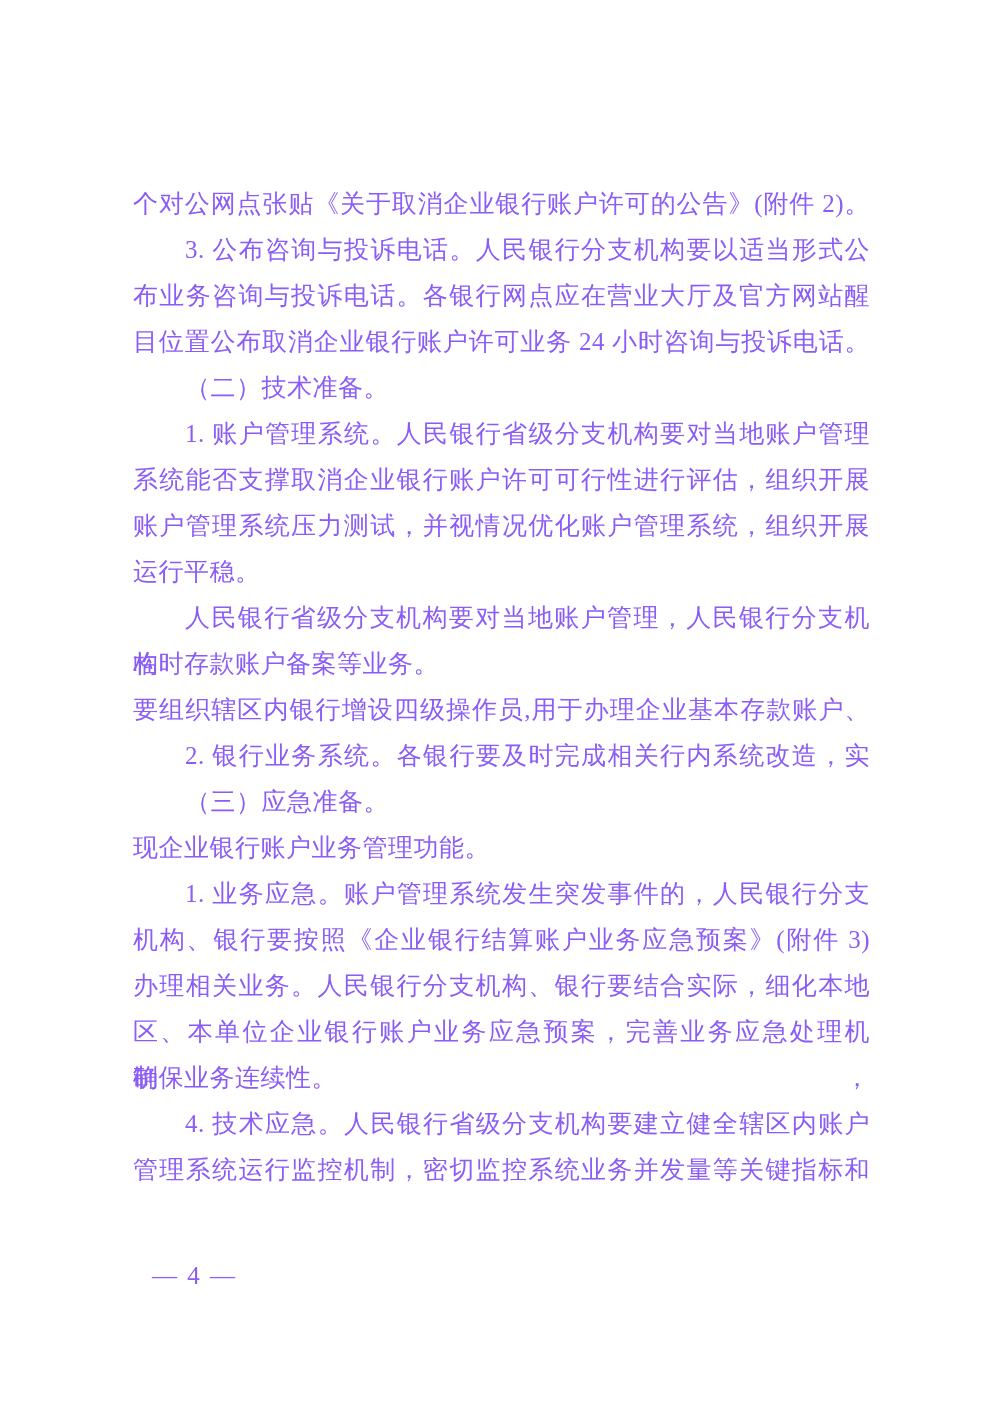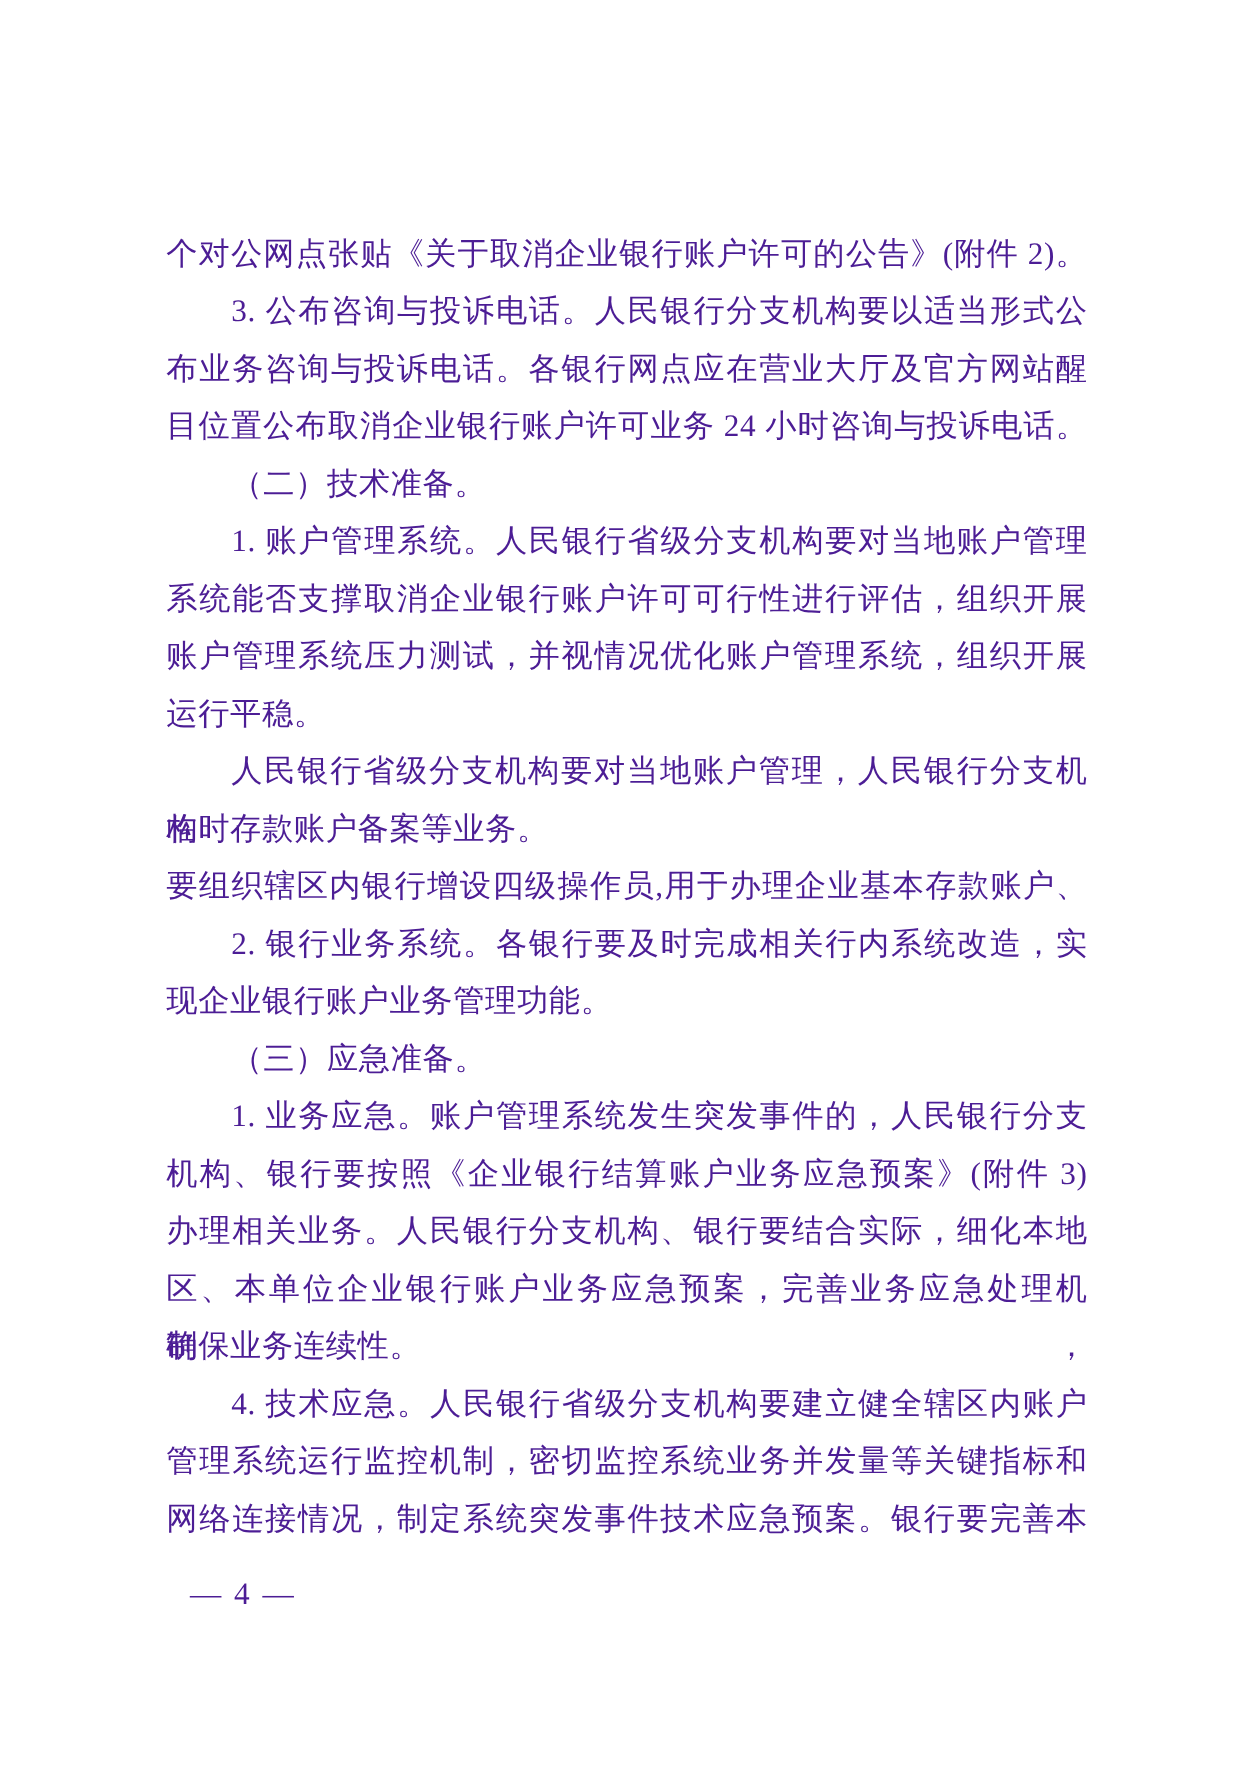--- a/index.html
+++ b/index.html
@@ -6,21 +6,21 @@
     margin: 0;
     padding: 0;
     background: #ffffff;
   }
   .page {
     position: relative;
     width: 1000px;
     height: 1415px;
     background: #ffffff;
     font-family: "Liberation Serif", "DejaVu Serif", serif;
-    color: #4c1d95;
+    color: #8b5cf6;
     overflow: hidden;
   }
   .content {
     position: absolute;
     left: 133px;
     top: 181px;
     width: 737px;
   }
   .line {
     height: 46px;
@@ -59,25 +59,24 @@
       <div class="line fill">目位置公布取消企业银行账户许可业务 24 小时咨询与投诉电话。</div>
       <div class="line indent">（二）技术准备。</div>
       <div class="line indent fill">1. 账户管理系统。人民银行省级分支机构要对当地账户管理</div>
       <div class="line fill">系统能否支撑取消企业银行账户许可可行性进行评估，组织开展</div>
       <div class="line fill">账户管理系统压力测试，并视情况优化账户管理系统，组织开展</div>
       <div class="line">运行平稳。</div>
       <div class="line indent fill">人民银行省级分支机构要对当地账户管理，人民银行分支机构</div>
       <div class="line">临时存款账户备案等业务。</div>
       <div class="line fill">要组织辖区内银行增设四级操作员,用于办理企业基本存款账户、</div>
       <div class="line indent fill">2. 银行业务系统。各银行要及时完成相关行内系统改造，实</div>
+      <div class="line indent">（三）应急准备。</div>
       <div class="line">现企业银行账户业务管理功能。</div>
-      <div class="line indent">（三）应急准备。</div>
       <div class="line indent fill">1. 业务应急。账户管理系统发生突发事件的，人民银行分支</div>
       <div class="line fill">机构、银行要按照《企业银行结算账户业务应急预案》(附件 3)</div>
       <div class="line fill">办理相关业务。人民银行分支机构、银行要结合实际，细化本地</div>
       <div class="line fill">区、本单位企业银行账户业务应急预案，完善业务应急处理机制，</div>
       <div class="line">确保业务连续性。</div>
       <div class="line indent fill">4. 技术应急。人民银行省级分支机构要建立健全辖区内账户</div>
       <div class="line fill">管理系统运行监控机制，密切监控系统业务并发量等关键指标和</div>
-      <div class="line fill">网络连接情况，制定系统突发事件技术应急预案。银行要完善本</div>
     </div>
   <div class="page-number">— 4 —</div>
 </div>
 
 </body></html>

